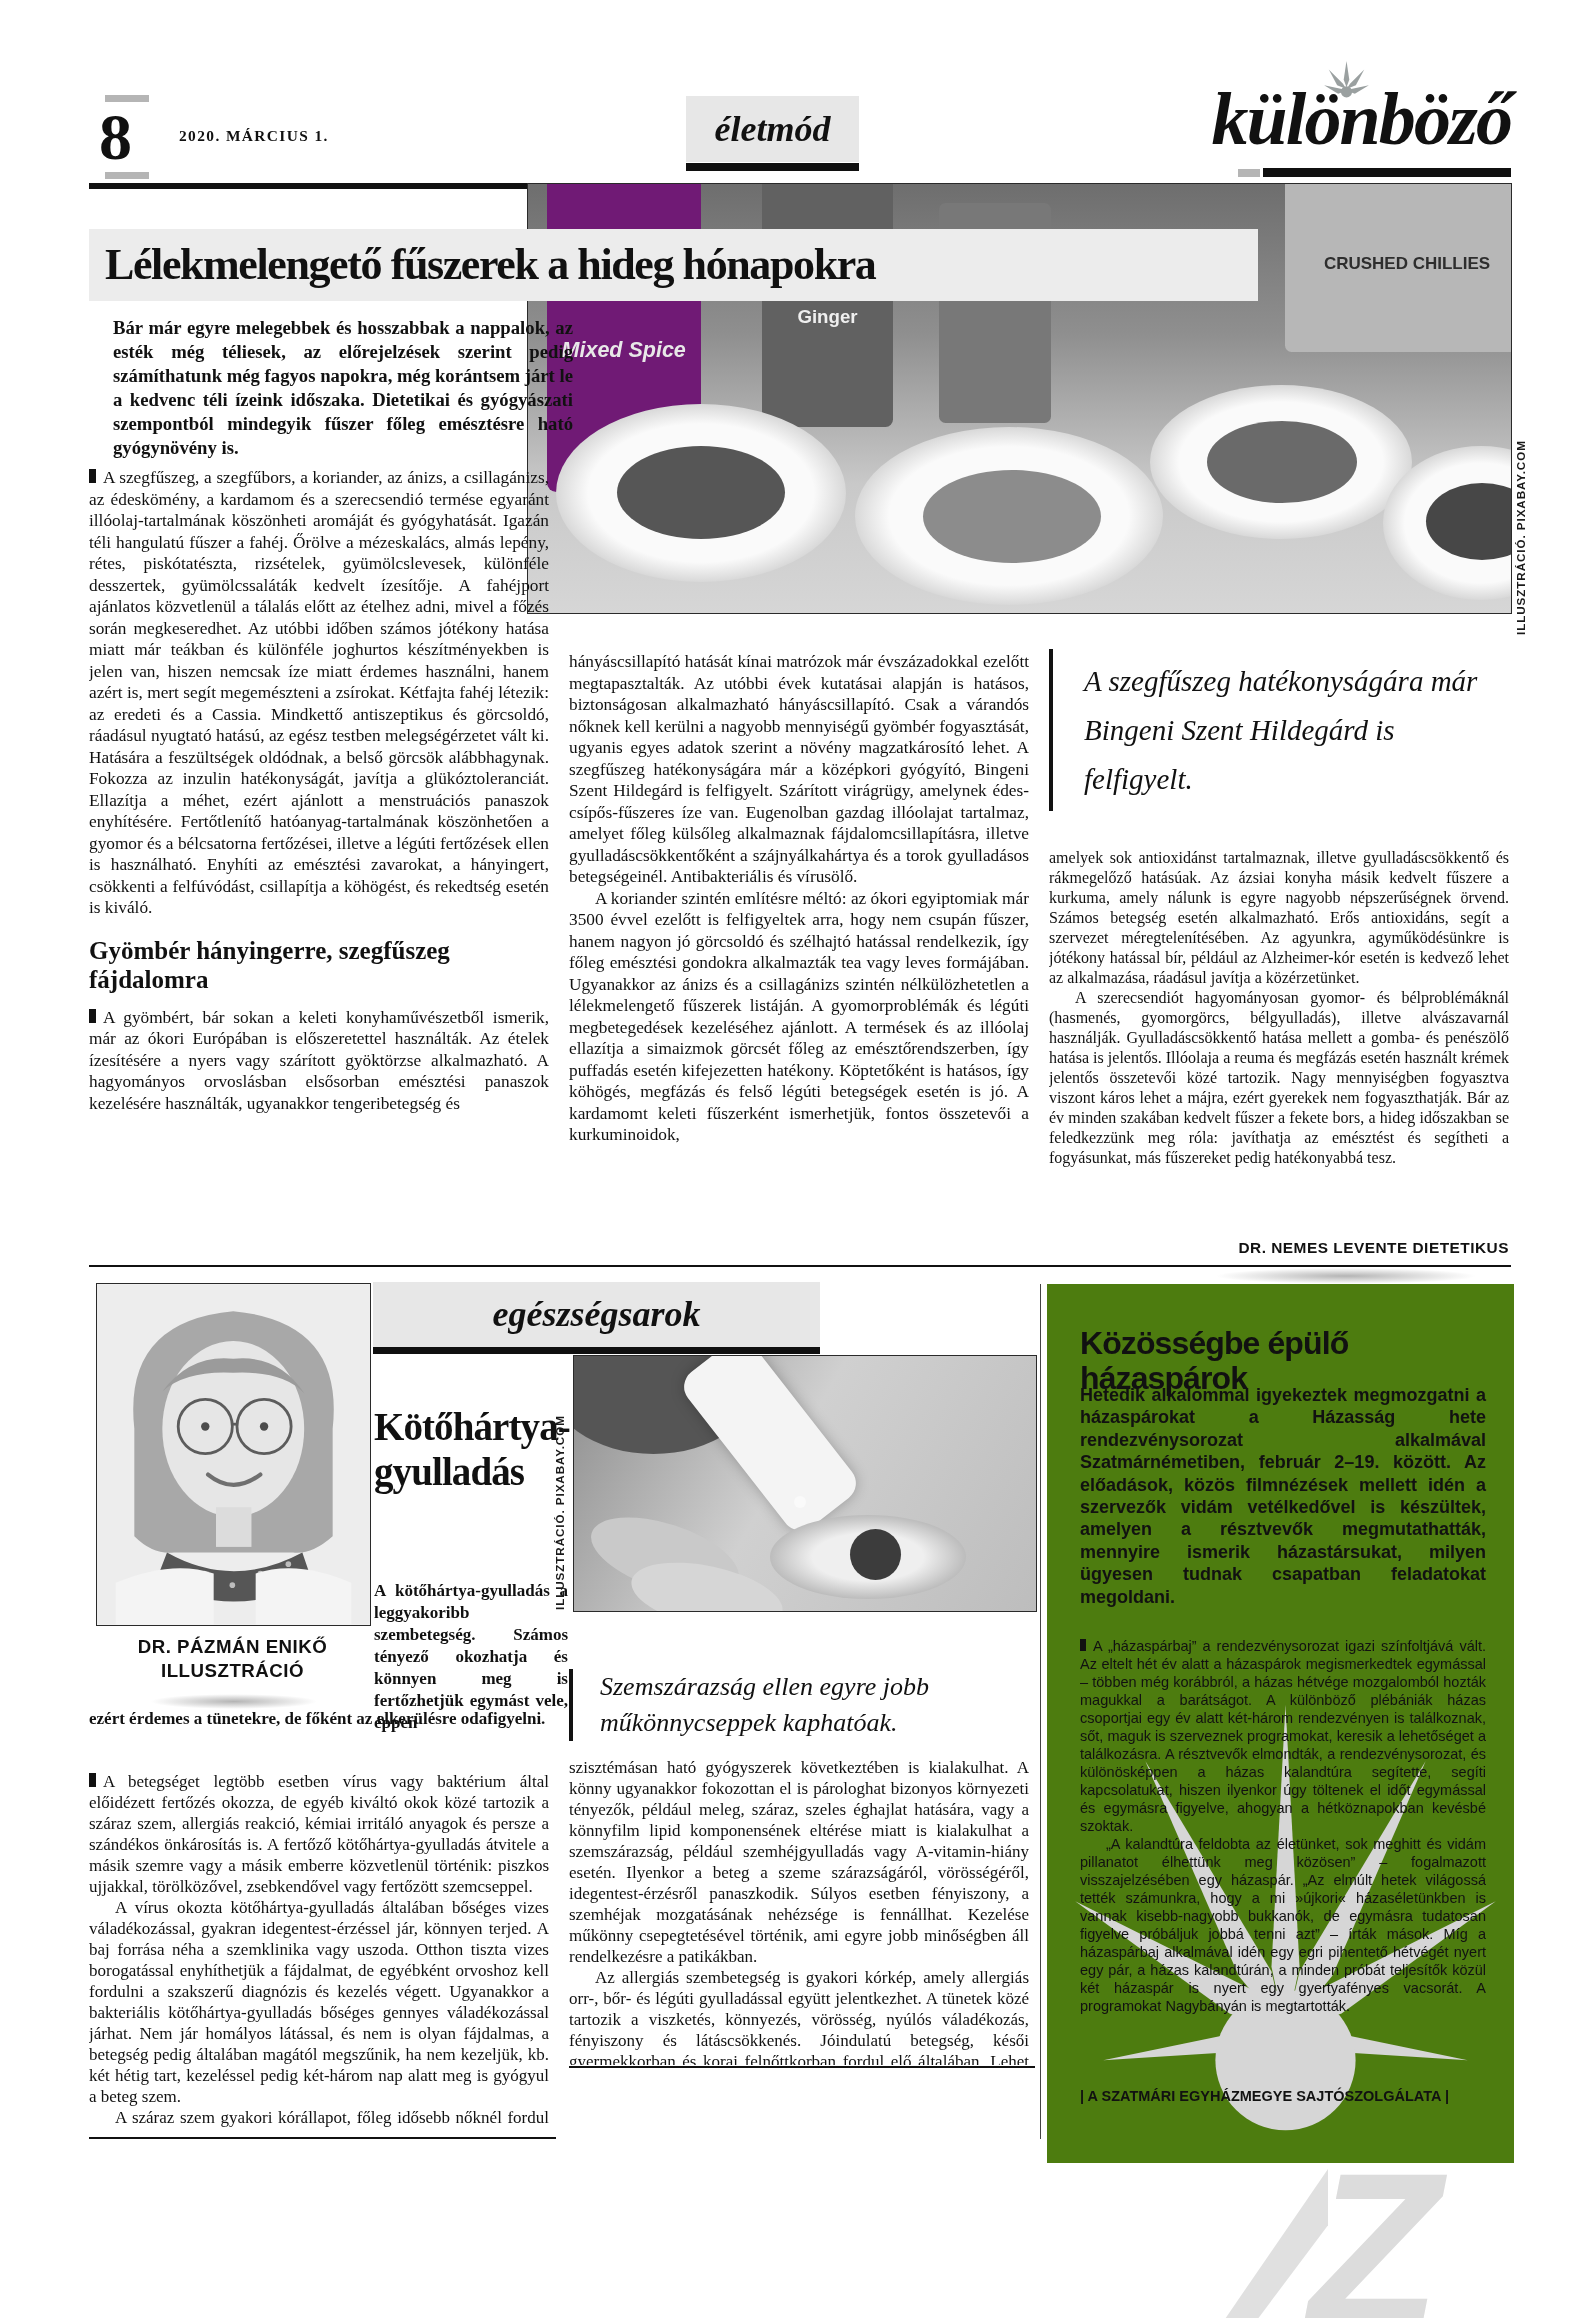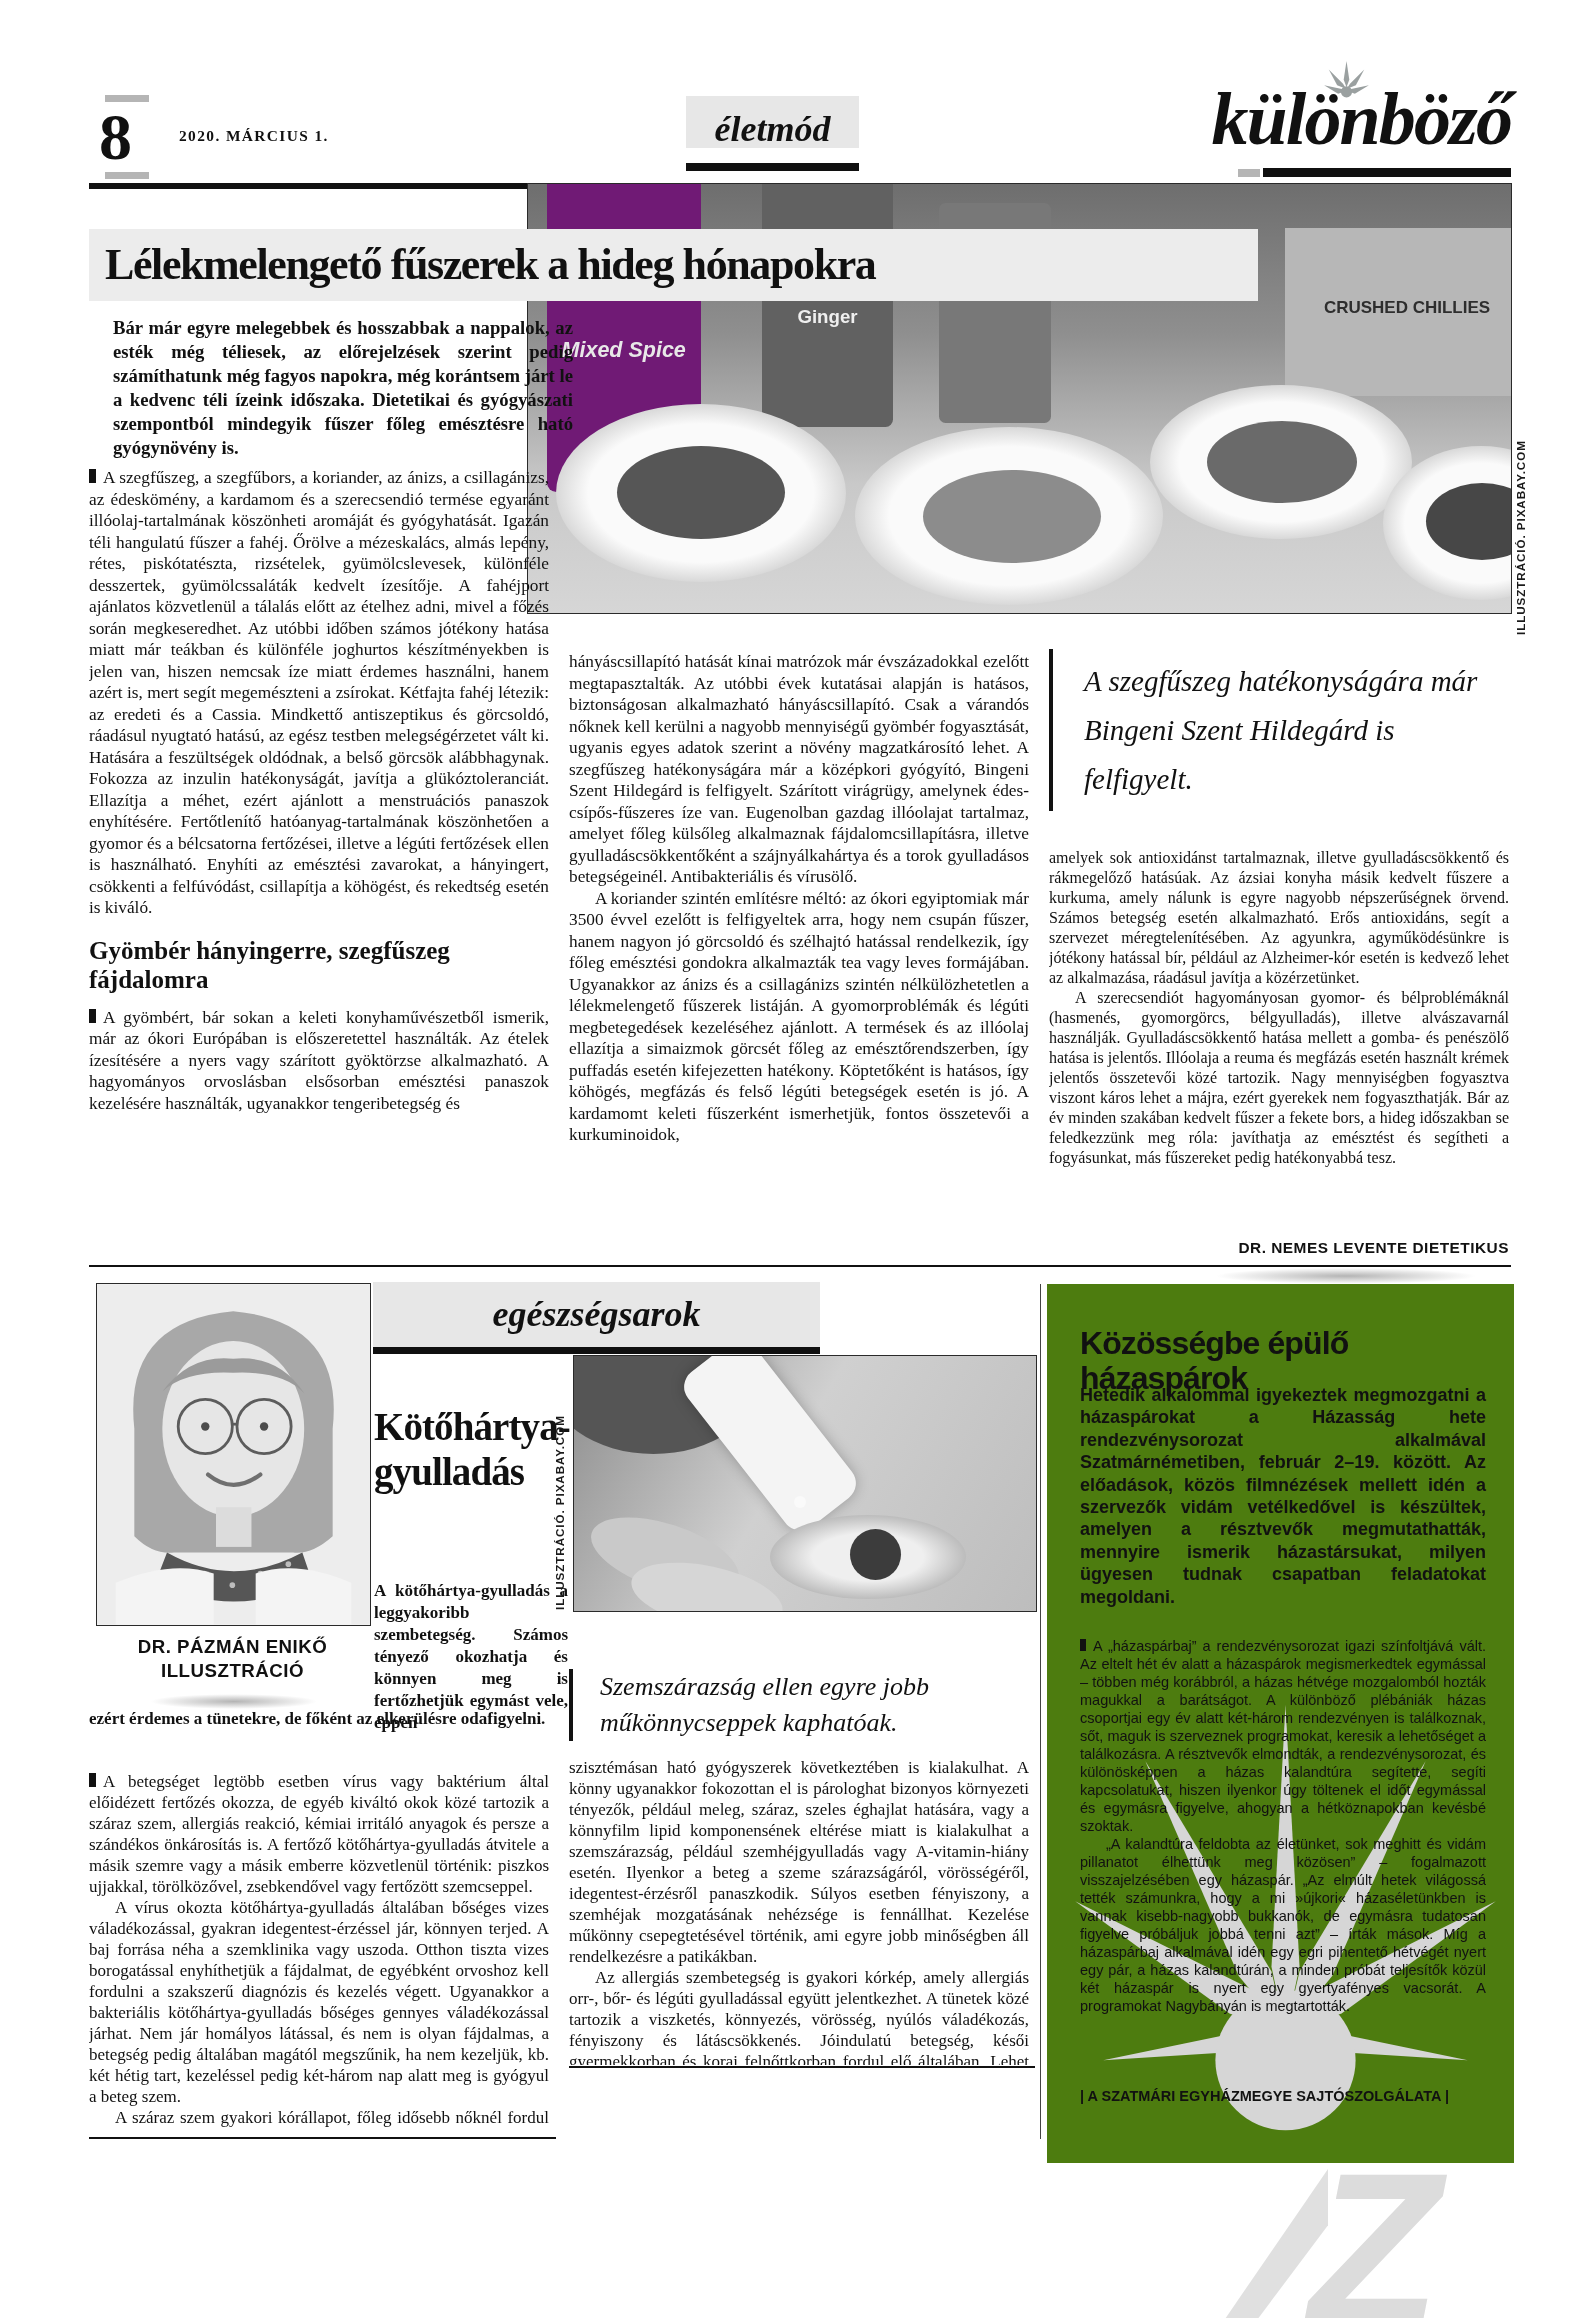--- a/index.html
+++ b/index.html
@@ -57,21 +57,21 @@
 </head>
 <body>
 
 <div class="page">
 
   <div class="abs graybar" style="left:105px;top:95px;width:44px;height:7px;"></div>
   <div class="abs page-number" style="left:99px;top:104px;">8</div>
   <div class="abs graybar" style="left:105px;top:172px;width:44px;height:7px;"></div>
   <div class="abs date" style="left:179px;top:127px;">2020. MÁRCIUS 1.</div>
 
-  <div class="abs section-box" style="left:686px;top:96px;width:173px;height:52px;">
+  <div class="abs section-box" style="left:686px;top:96px;width:173px;height:66px;">
     <span>életmód</span>
   </div>
   <div class="abs blackbar" style="left:686px;top:163px;width:173px;height:7.5px;"></div>
 
   <svg class="abs" style="left:1324px;top:61px;" width="45" height="56" viewBox="0 0 96 120">
     <g fill="#9aa0a0">
       <polygon points="48,0 54,40 48,56 42,40"></polygon>
       <polygon points="10,18 40,48 48,60 28,52"></polygon>
       <polygon points="86,18 56,48 48,60 68,52"></polygon>
       <polygon points="0,52 38,60 48,64 30,70"></polygon>
@@ -87,21 +87,21 @@
 
   <div class="abs photo" style="left:527px;top:183px;width:983px;height:429px;">
     <div class="spice-bg"></div>
     <div class="jar" style="left:18.7px;top:0;width:154px;height:308px;background:#701a75;border-radius:0 0 9.3px 9.3px;">
       <div class="jar-label" style="margin-top:154px;font-size:21.5px;font-style:italic;color:#e8e8e8;">Mixed Spice</div>
     </div>
     <div class="jar" style="left:234px;top:0;width:131px;height:243px;background:#616161;border-radius:0 0 7.5px 7.5px;">
       <div class="jar-label" style="margin-top:122px;font-size:18.7px;color:#efefef;">Ginger</div>
     </div>
     <div class="jar" style="left:411px;top:18.7px;width:112px;height:220px;background:#787878;border-radius:6.5px;"></div>
-    <div class="jar" style="left:757px;top:0;width:244px;height:168px;background:#b7b7b7;border-radius:0 0 6.5px 6.5px;margin-top:44px;">
+    <div class="jar" style="left:757px;top:0;width:244px;height:168px;background:#b7b7b7;border-radius:0 0 6.5px 6.5px;">
       <div class="jar-label" style="margin-top:70px;font-size:17px;color:#2e2e2e;">CRUSHED CHILLIES</div>
     </div>
     <div class="plate" style="left:28px;top:220px;width:290px;height:178px;"></div>
     <div class="pile" style="left:89px;top:262px;width:168px;height:93px;background:#565656;"></div>
     <div class="plate" style="left:327px;top:243px;width:308px;height:178px;"></div>
     <div class="pile" style="left:395px;top:286px;width:178px;height:93px;background:#8c8c8c;"></div>
     <div class="plate" style="left:622px;top:201px;width:262px;height:154px;"></div>
     <div class="pile" style="left:679px;top:237px;width:150px;height:82px;background:#6a6a6a;"></div>
     <div class="plate" style="left:855px;top:262px;width:196px;height:154px;"></div>
     <div class="pile" style="left:898px;top:299px;width:112px;height:77px;background:#474747;"></div>

